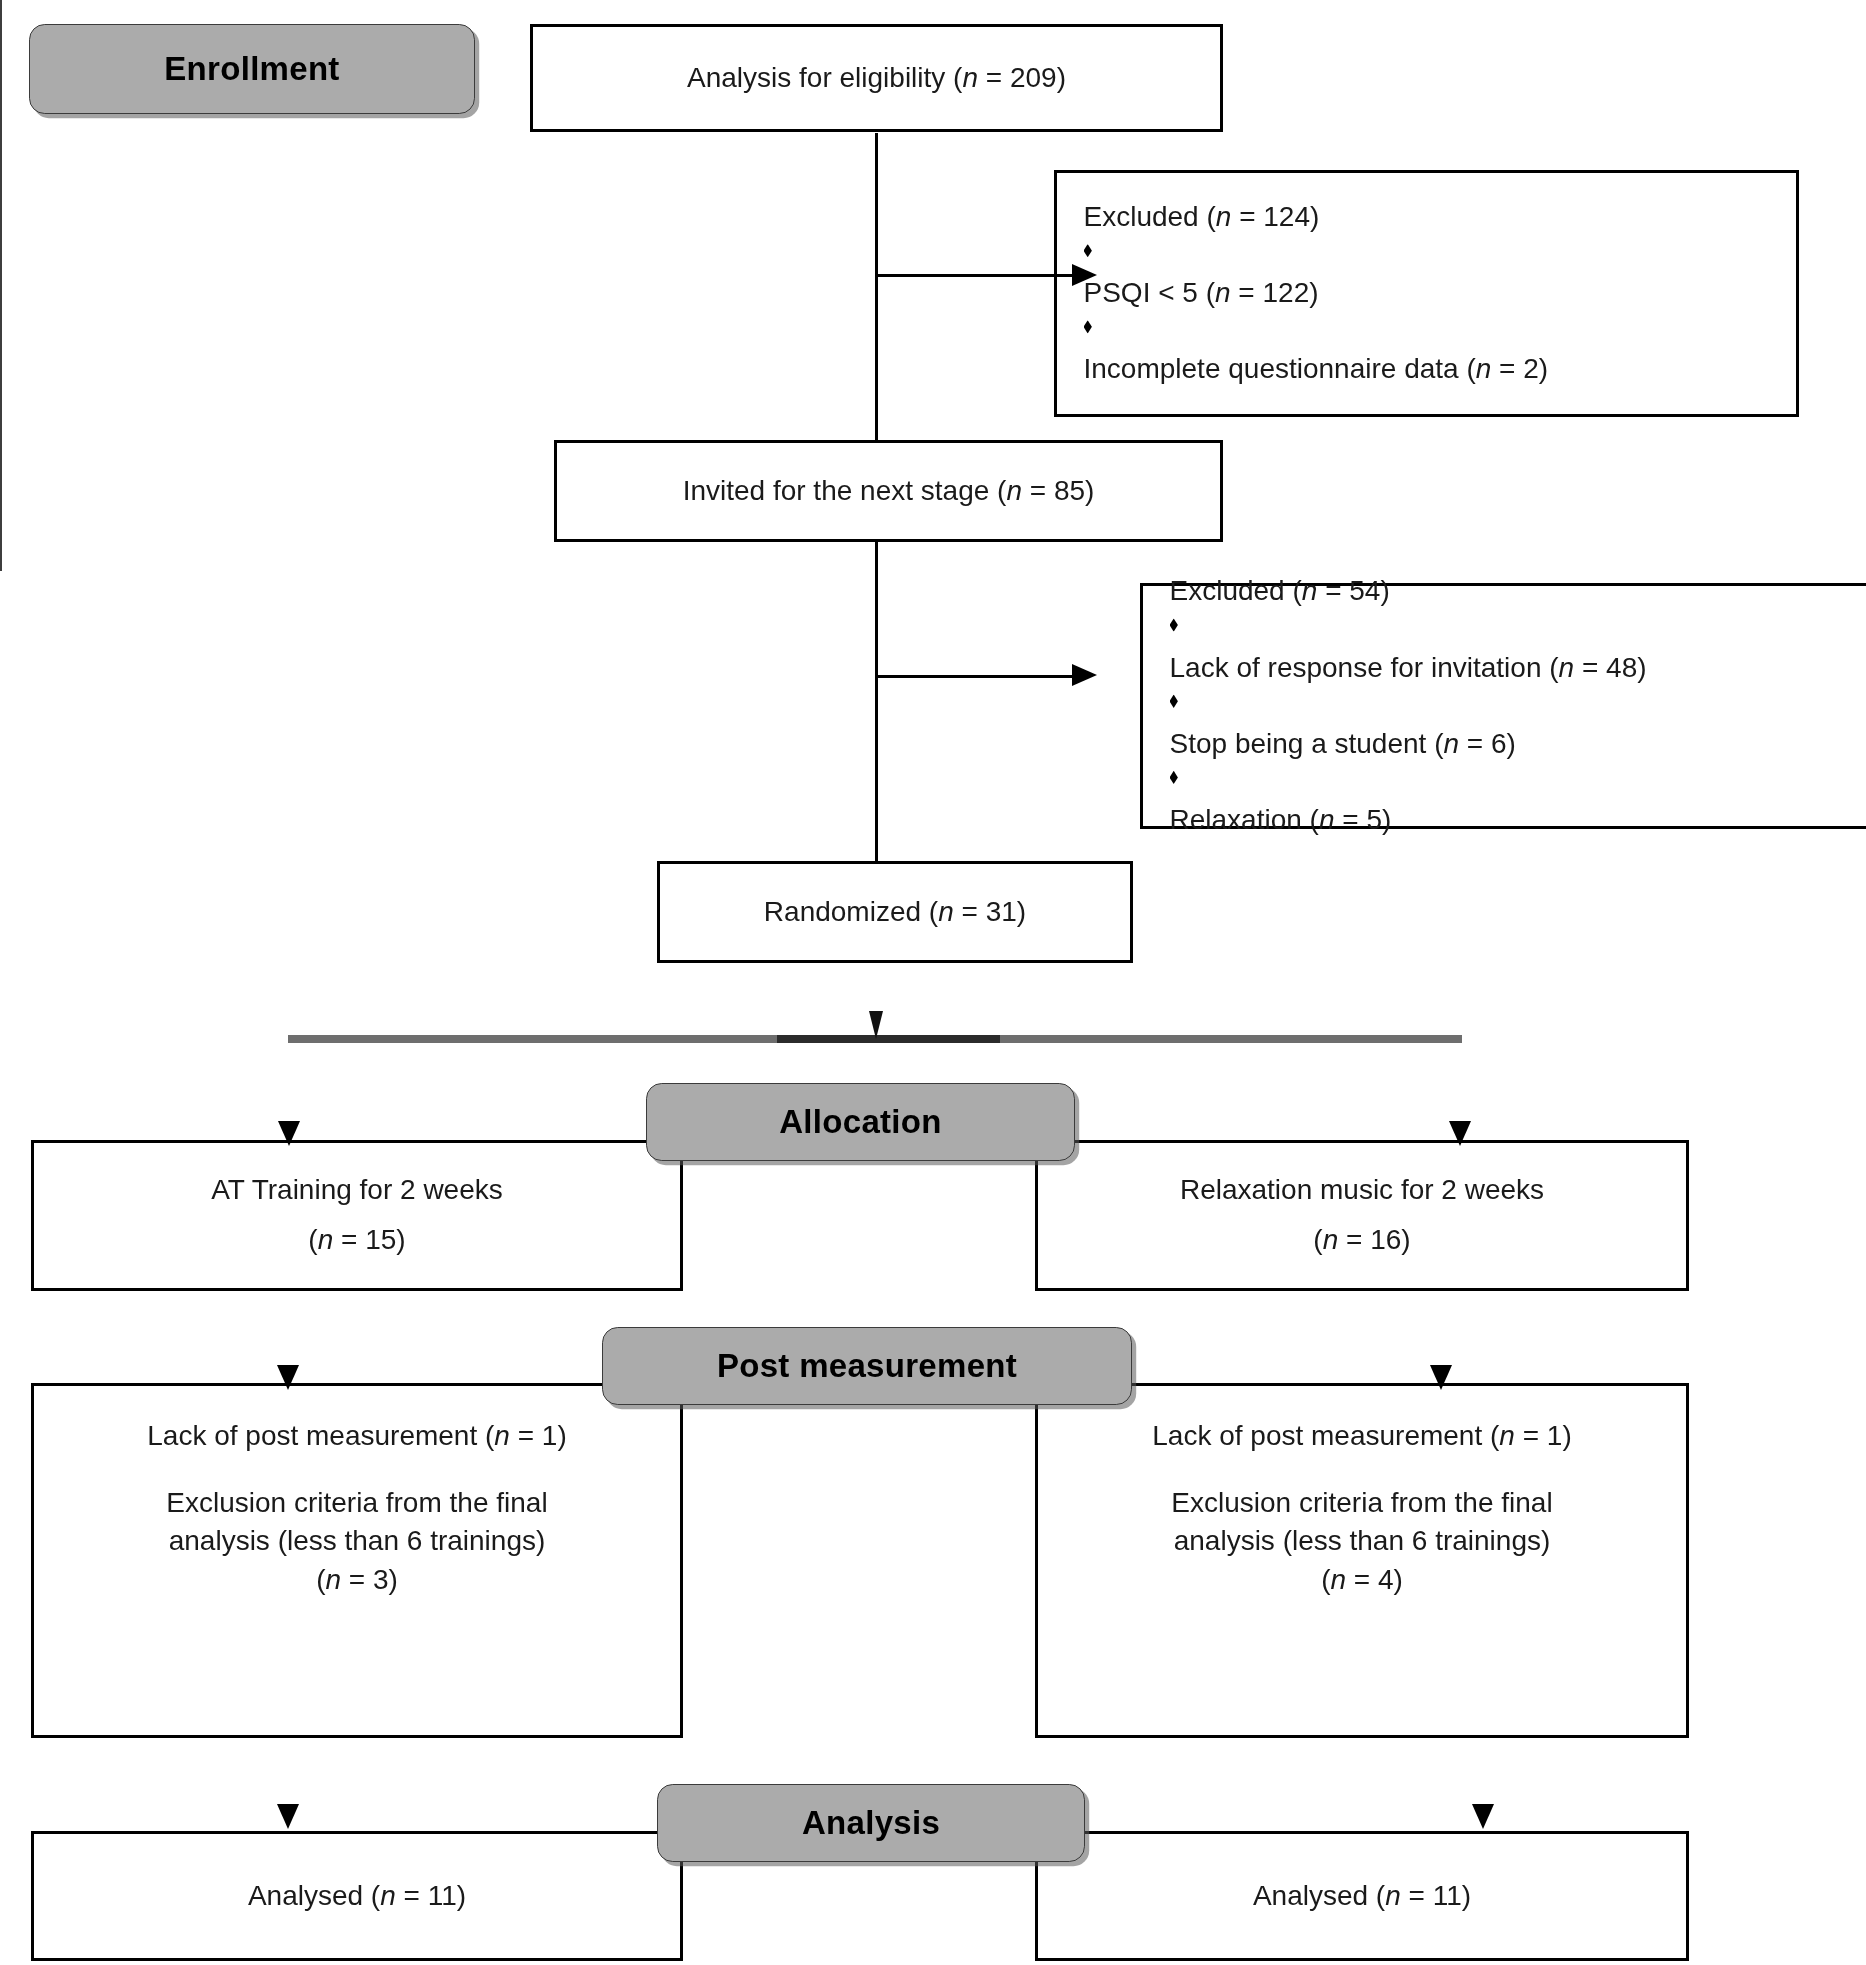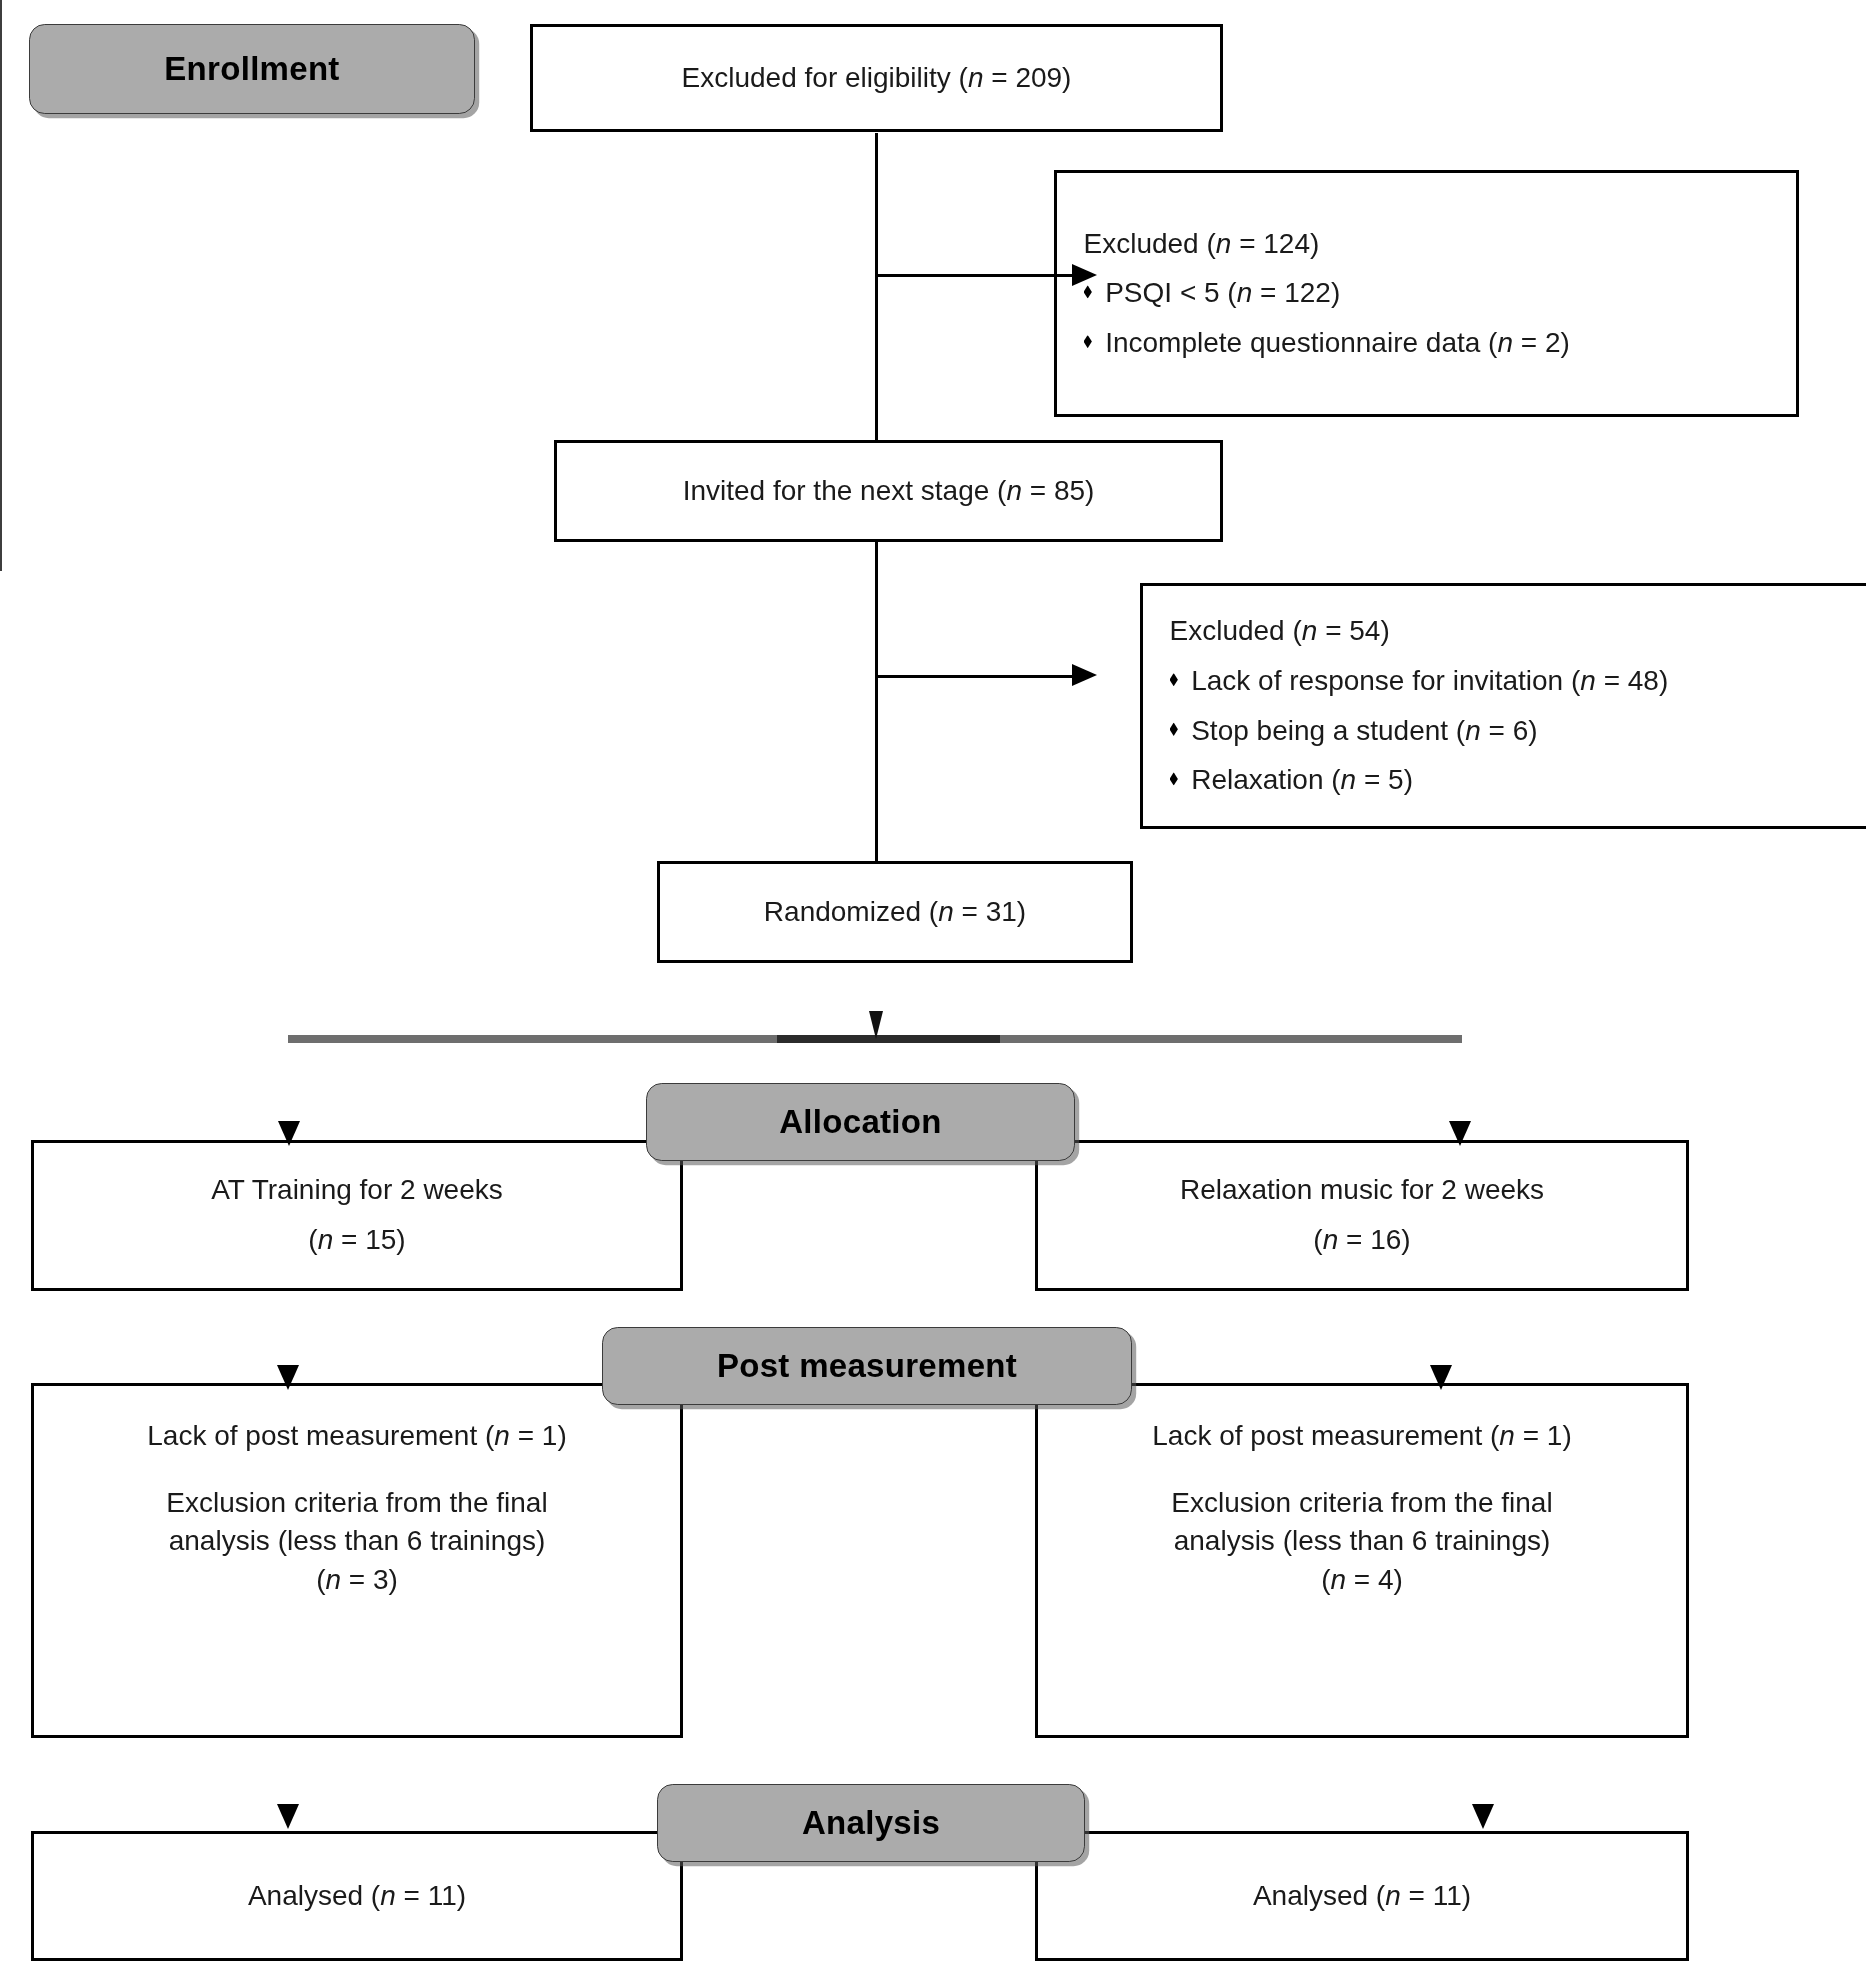--- a/index.html
+++ b/index.html
@@ -105,33 +105,33 @@
   .bullet-glyph {
     flex: 0 0 auto;
     width: 8.4px; height: 13.3px;
     background: #000000;
     clip-path: polygon(50% 0%, 100% 50%, 50% 100%, 0% 50%);
     transform: translateY(-3.6px);
   }
   .ital { font-style: italic; }
   .box-line { display: block; }
   .gap-top { margin-top: 28px; }
-  .gap-sm { margin-top: 11px; }
+  .gap-sm { margin-top: 11px; flex-direction: column; }
 </style>
 </head>
 <body>
 
 <div id="canvas">
 
   <div class="stage-label" style="left:29px; top:24px; width:446px; height:90px;">
     <span>Enrollment</span>
   </div>
 
   <div class="box center" style="left:530px; top:24px; width:693px; height:108px;">
-    <span class="box-line"><span>Excluded for eligibility (</span><span class="ital">n</span><span> = 209)</span></span>
+    <span class="box-line"><span>Analysis for eligibility (</span><span class="ital">n</span><span> = 209)</span></span>
   </div>
 
   <div class="line-v" style="left:875px; top:133px; height:307px;"></div>
 
   <div class="line-h" style="left:875px; top:274px; width:205px;"></div>
   <div class="arrowhead-right" style="left:1072px; top:264px;"></div>
 
   <div class="box left box-pad-l" style="left:1054px; top:170px; width:745px; height:247px;">
     <span class="box-line"><span>Excluded  (</span><span class="ital">n</span><span> = 124)</span></span>
     <span class="bullet-row gap-sm">

